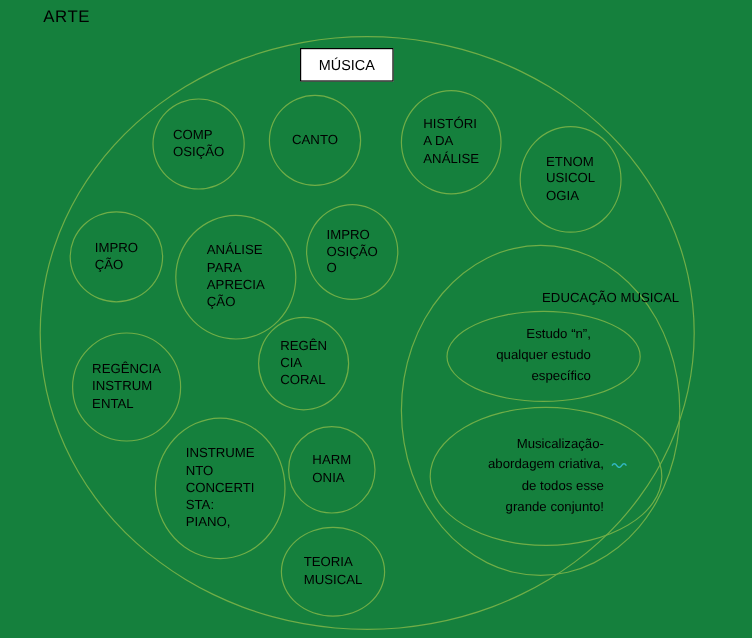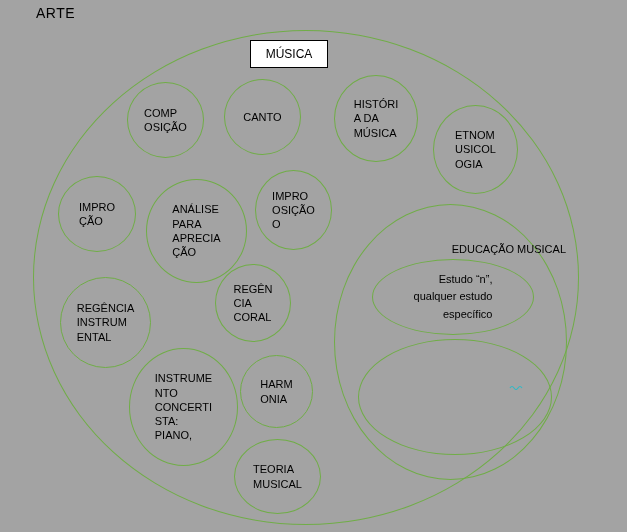--- a/index.html
+++ b/index.html
@@ -7,21 +7,21 @@
     --squiggle: #33b8c4;
     --ink: #000000;
   }
   html, body { margin: 0; padding: 0; background: #ffffff; }
   body { font-family: "Liberation Sans", sans-serif; color: var(--ink); }
 
   .canvas {
     position: relative;
     width: 627px;
     height: 532px;
-    background: #a3a3a3;
+    background: #15803d;
     overflow: hidden;
   }
 
   .arte {
     position: absolute;
     left: 36px;
     top: 5px;
     font-size: 14px;
     letter-spacing: 0.5px;
   }
@@ -96,21 +96,21 @@
 OSIÇÃO</span>
   </div>
 
   <div class="shape" style="left:224px;top:79px;width:75px;height:74px">
     <span class="lbl">CANTO</span>
   </div>
 
   <div class="shape" style="left:334px;top:75px;width:82px;height:85px">
     <span class="lbl">HISTÓRI
 A DA
-MÚSICA</span>
+ANÁLISE</span>
   </div>
 
   <div class="shape" style="left:433px;top:105px;width:83px;height:87px">
     <span class="lbl">ETNOM
 USICOL
 OGIA</span>
   </div>
 
   <div class="shape" style="left:58px;top:176px;width:76px;height:74px">
     <span class="lbl">IMPRO
@@ -164,20 +164,24 @@
 
     <div class="edu-label">EDUCAÇÃO MUSICAL</div>
 
     <div class="shape center-text" style="left:37px;top:54px;width:160px;height:74px">
       <span class="lbl sentence">Estudo “n”,
 qualquer estudo
 específico</span>
     </div>
 
     <div class="shape center-text" style="left:23px;top:134px;width:192px;height:114px">
+      <span class="lbl sentence">Musicalização-
+abordagem criativa,
+de todos esse
+grande conjunto!</span>
       <span class="squiggle">
         <svg width="16" height="6" viewBox="0 0 16 6" aria-hidden="true">
           <path d="M1 4 Q3 1 5 4 T9 4 T13 4" fill="none" stroke="var(--squiggle)" stroke-width="1.2"></path>
         </svg>
       </span>
     </div>
 
   </div>
 
 </div>

